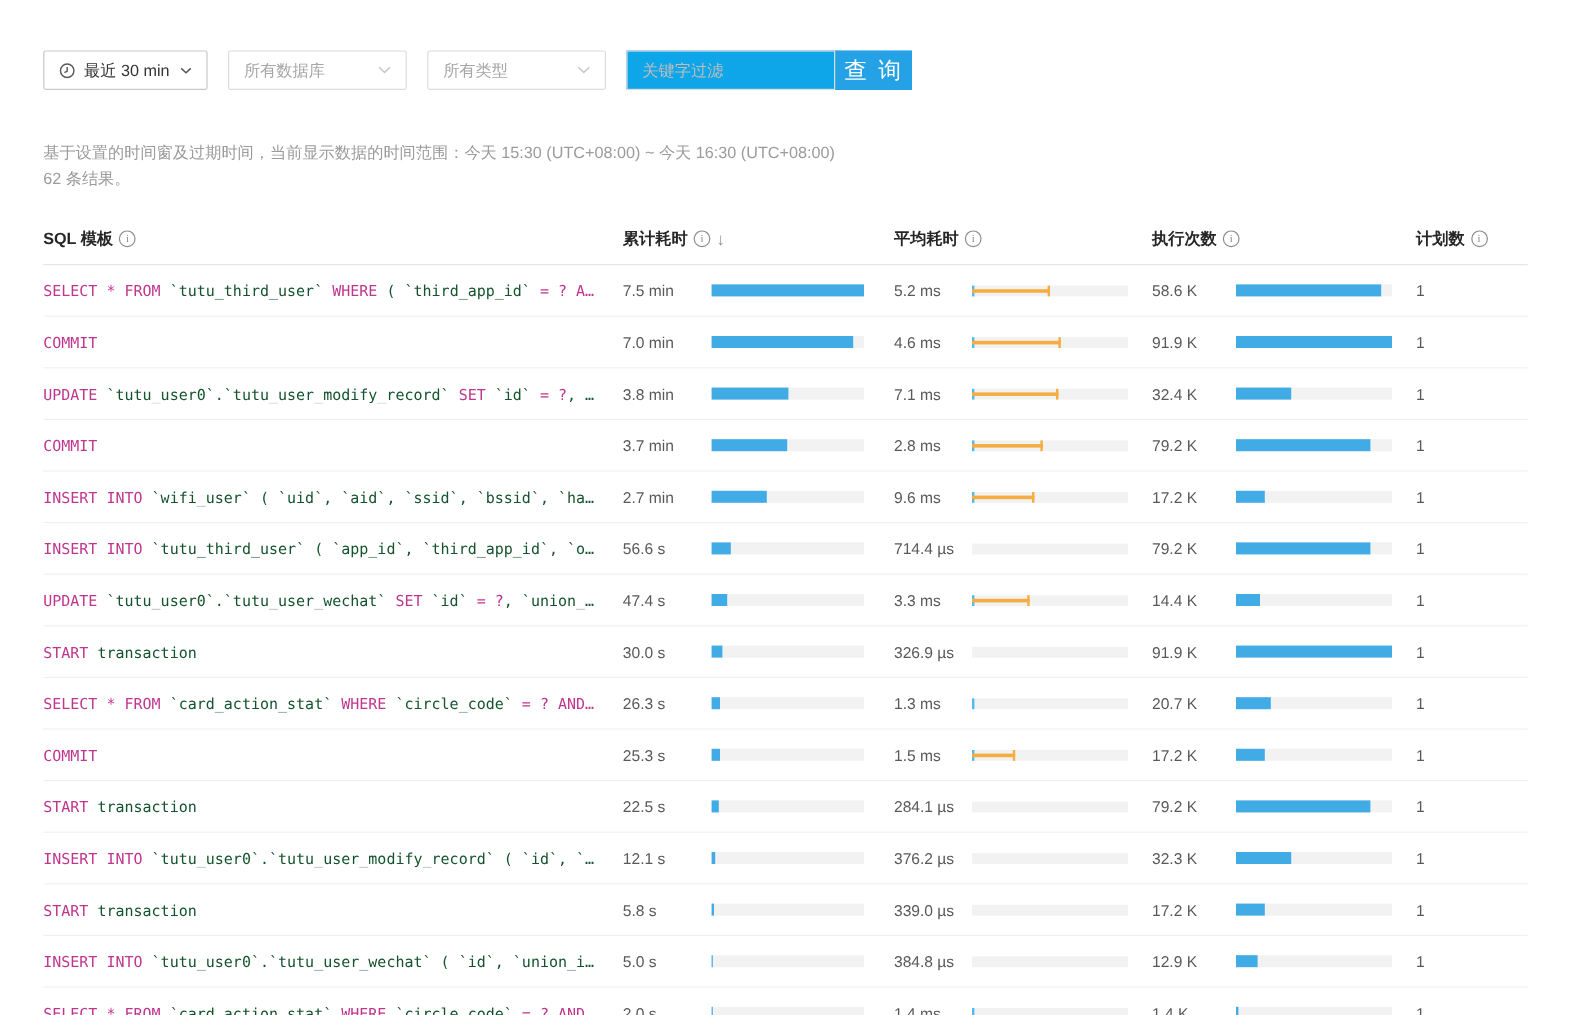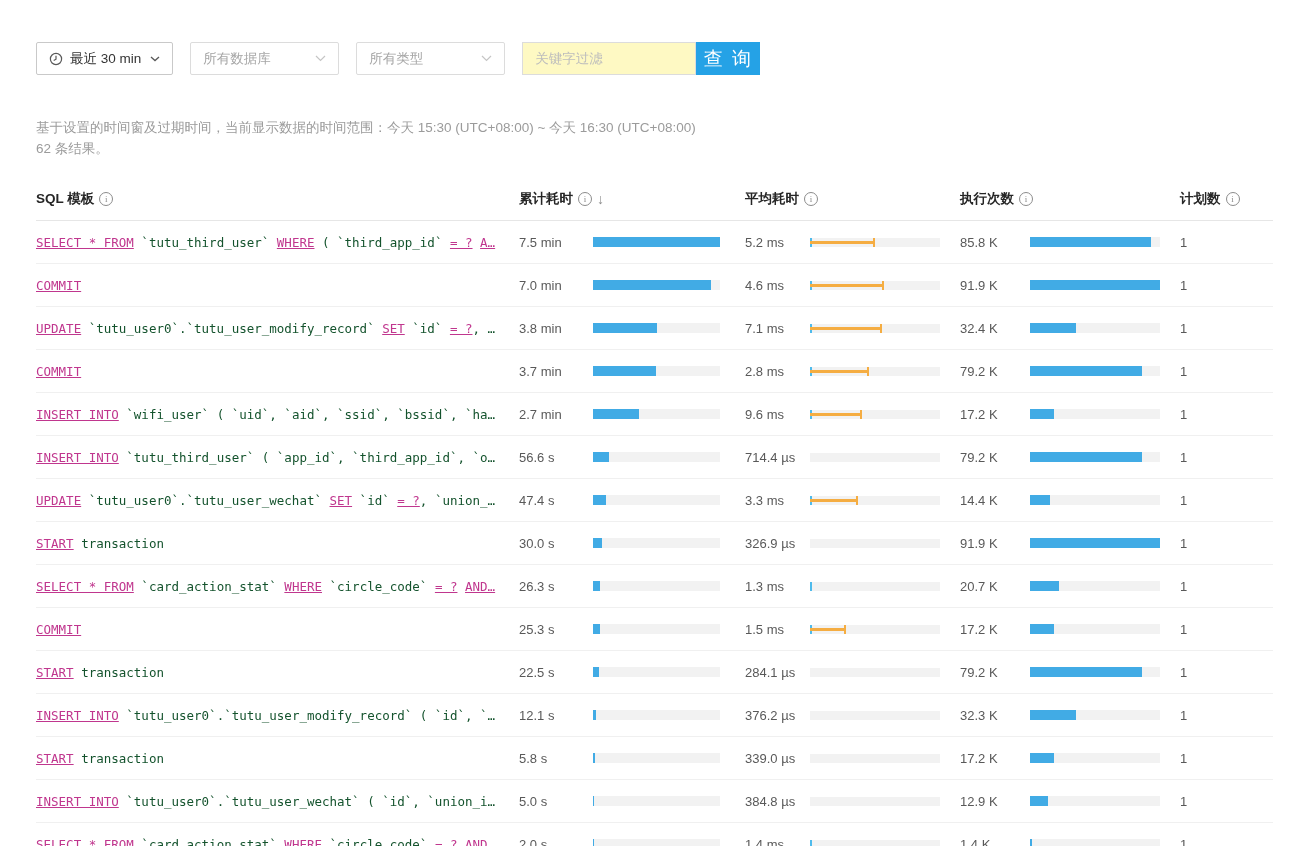--- a/index.html
+++ b/index.html
@@ -23,21 +23,21 @@
   .time-btn .chev { color:#595959; margin-left:2px; }
   .select {
     display:flex; align-items:center; justify-content:space-between;
     width:149px; height:33px; padding:0 12px; margin-right:17px;
     border:1px solid #dcdcdc; border-radius:2px; background:#fff;
     font-size:13.5px; color:#a6a6a6; cursor:pointer;
   }
   .select .chev { color:#c5c5c5; }
   .kw-input {
     width:174px; height:33px; padding:0 12px;
-    border:1px solid #dcdcdc; border-radius:0; background:#fef9c3;
+    border:1px solid #dcdcdc; border-radius:0; background:#0ea5e9;
     font-size:13.5px; color:#404040; outline:none;
     font-family:"Liberation Sans", sans-serif;
   }
   .kw-input::placeholder { color:#bdbdbd; }
   .query-btn {
     height:33px; width:64px; border:none; cursor:pointer;
     background:var(--accent,#25a2e6); color:#fff; font-size:19px;
     font-family:"Liberation Sans", sans-serif; letter-spacing:2px;
   }
 
@@ -59,21 +59,21 @@
     color:#8c8c8c; font-size:9px; font-weight:normal; font-style:normal;
     font-family:"Liberation Serif", serif; cursor:pointer;
   }
   .sort { color:#8c8c8c; font-weight:normal; font-size:14px; cursor:pointer; }
 
   .trow { display:flex; align-items:center; height:43px; border-bottom:1px solid #f0f0f0; }
   .c-sql {
     width:483px; font-family:"DejaVu Sans Mono", monospace;
     font-size:12.5px; white-space:nowrap; overflow:hidden; cursor:pointer;
   }
-  .c-sql .kw { color:var(--kw,#c0368e);text-decoration:underline; }
+  .c-sql .kw { color:var(--kw,#c0368e); }
   .c-sql .pl { color:#14532d; }
   .c-val { font-size:13px; color:#595959; }
   .c-cum-val  { width:74px; }
   .c-avg-val  { width:65px; }
   .c-exec-val { width:70px; }
   .c-plans    { flex:1; }
 
   .c-bar { height:10px; background:var(--track,#f2f2f2); position:relative; }
   .c-cum-bar  { width:127px; margin-right:25px; }
   .c-exec-bar { width:130px; margin-right:20px; }
@@ -163,21 +163,21 @@
     <div class="c-val c-cum-val">7.5 min</div>
     <div class="c-bar c-cum-bar">
             <i class="fill" style="width: 100%;"></i>
           </div>
     <div class="c-val c-avg-val">5.2 ms</div>
     <div class="c-whisker">
       <i class="tick-blue"></i>
             <i class="wline" style="width: 50%;"></i>
             <i class="tick-orange" style="left: 50%;"></i>
     </div>
-    <div class="c-val c-exec-val">85.8 K</div>
+    <div class="c-val c-exec-val">58.6 K</div>
     <div class="c-bar c-exec-bar">
             <i class="fill" style="width: 93.4%;"></i>
           </div>
     <div class="c-val c-plans">1</div>
   </div>
 
   <div class="trow">
     <div class="c-sql"><span class="kw">COMMIT</span></div>
     <div class="c-val c-cum-val">7.0 min</div>
     <div class="c-bar c-cum-bar">

